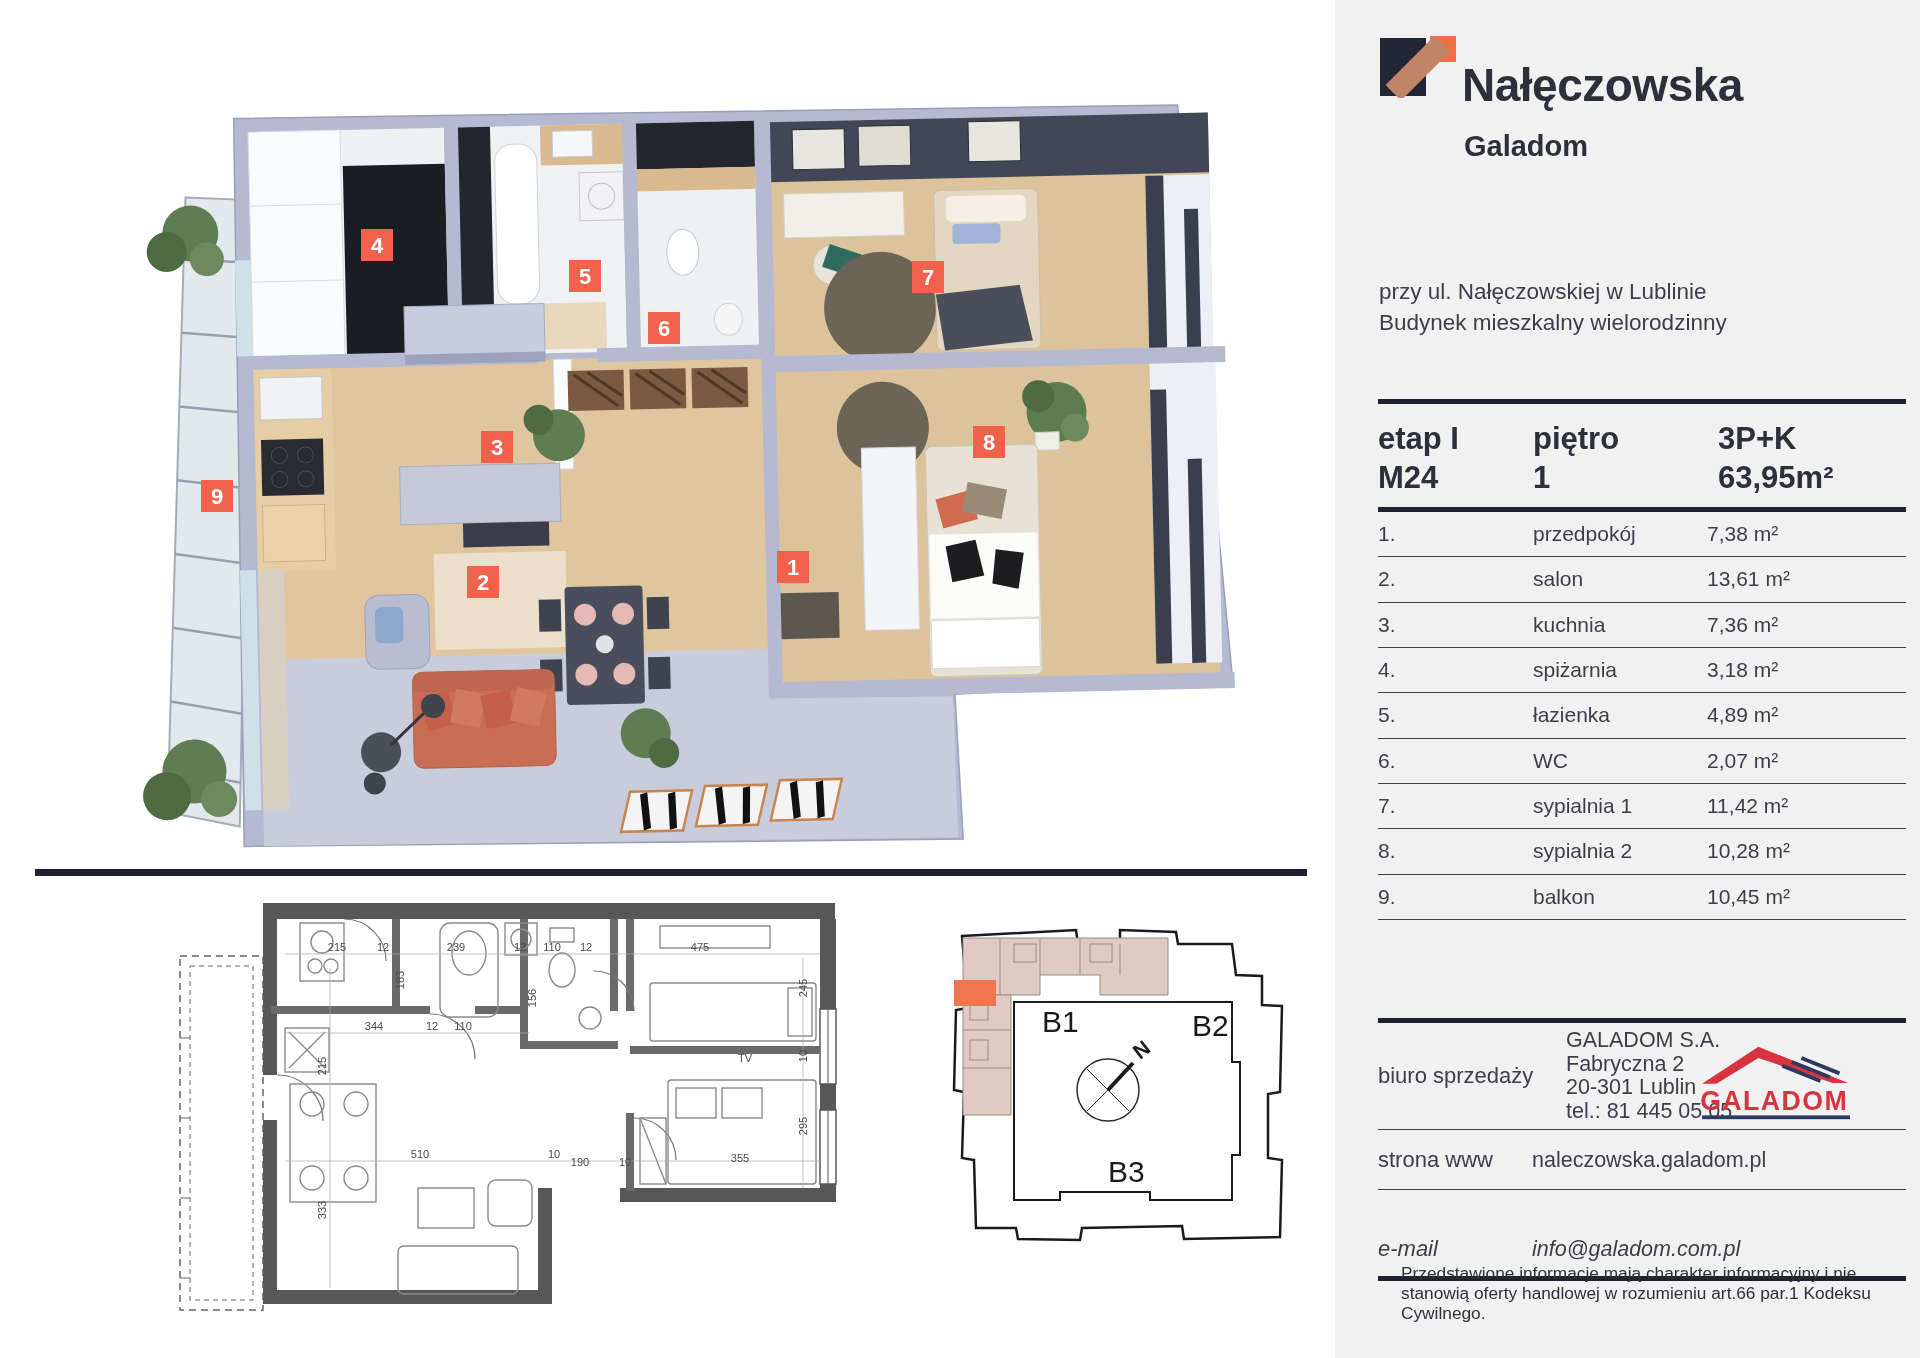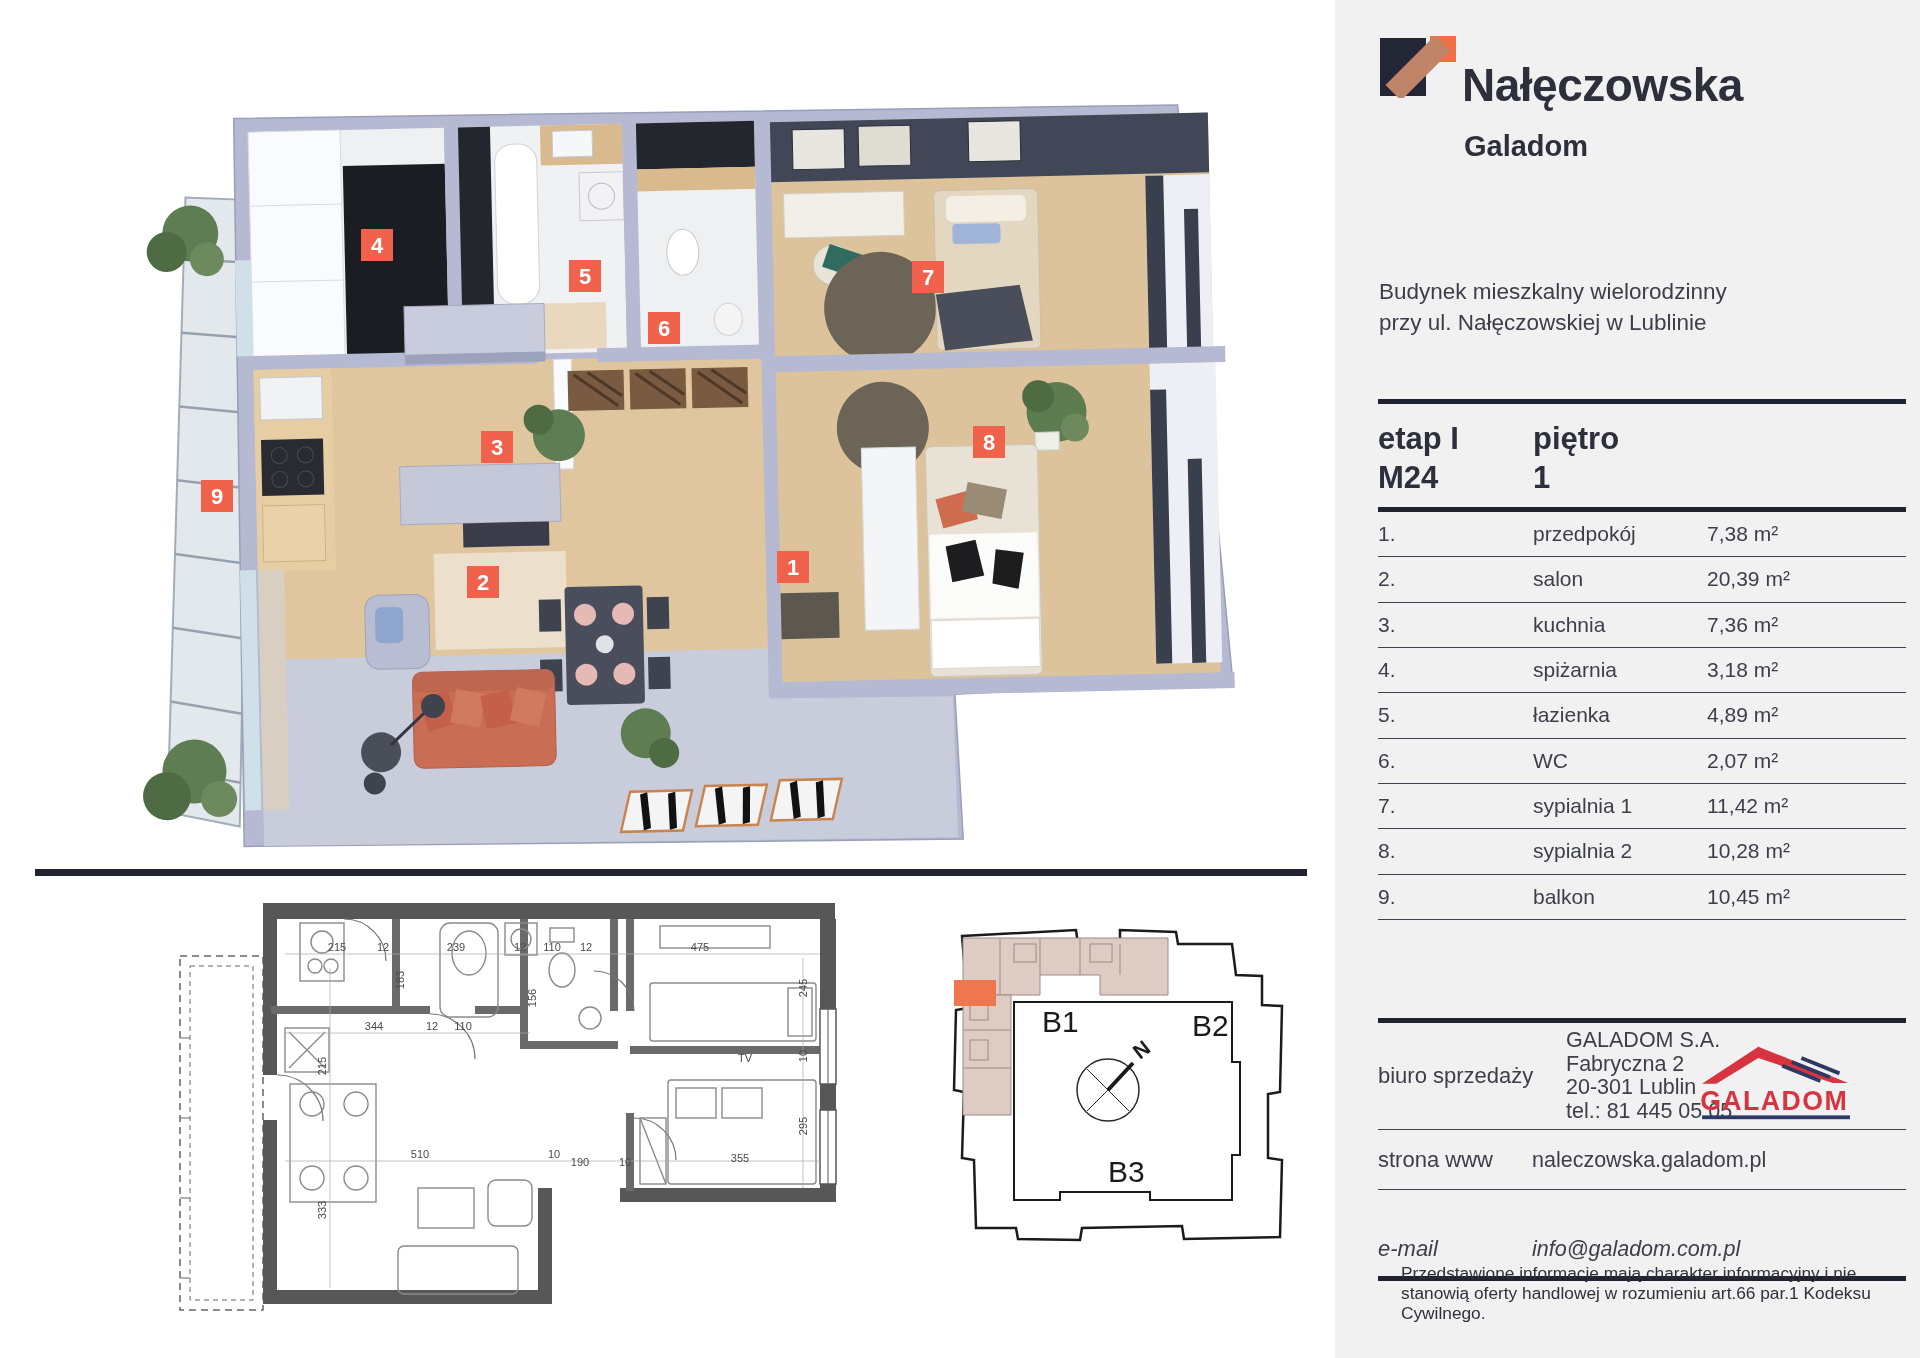--- a/index.html
+++ b/index.html
@@ -413,45 +413,49 @@
 
   <div id="panel">
     <svg id="logo-mark" viewBox="0 0 80 62">
       <rect x="0" y="2" width="46" height="58" fill="#232634"></rect>
       <rect x="50" y="0" width="26" height="26" fill="#f07045"></rect>
       <rect x="27" y="-3" width="22" height="70" fill="#c08468" transform="rotate(45 38 32)"></rect>
     </svg>
     <div id="brand-title">Nałęczowska</div>
     <div id="brand-sub">Galadom</div>
     <div id="address">
+      <div>przy ul. Nałęczowskiej w Lublinie</div>
       <div>Budynek mieszkalny wielorodzinny</div>
-      <div>przy ul. Nałęczowskiej w Lublinie</div>
     </div>
 
     <div id="summary">
       <div class="sum-col c1">
         <div>etap I</div>
         <div>M24</div>
       </div>
       <div class="sum-col c2">
         <div>piętro</div>
         <div>1</div>
       </div>
+      <div class="sum-col c3">
+        <div>3P+K</div>
+        <div>63,95m²</div>
+      </div>
     </div>
 
     <div id="rooms">
         <div class="room-row">
           <div class="room-no">1.</div>
           <div class="room-name">przedpokój</div>
           <div class="room-area">7,38 m²</div>
         </div>
         <div class="room-row">
           <div class="room-no">2.</div>
           <div class="room-name">salon</div>
-          <div class="room-area">20,39 m²</div>
+          <div class="room-area">13,61 m²</div>
         </div>
         <div class="room-row">
           <div class="room-no">3.</div>
           <div class="room-name">kuchnia</div>
           <div class="room-area">7,36 m²</div>
         </div>
         <div class="room-row">
           <div class="room-no">4.</div>
           <div class="room-name">spiżarnia</div>
           <div class="room-area">3,18 m²</div>

